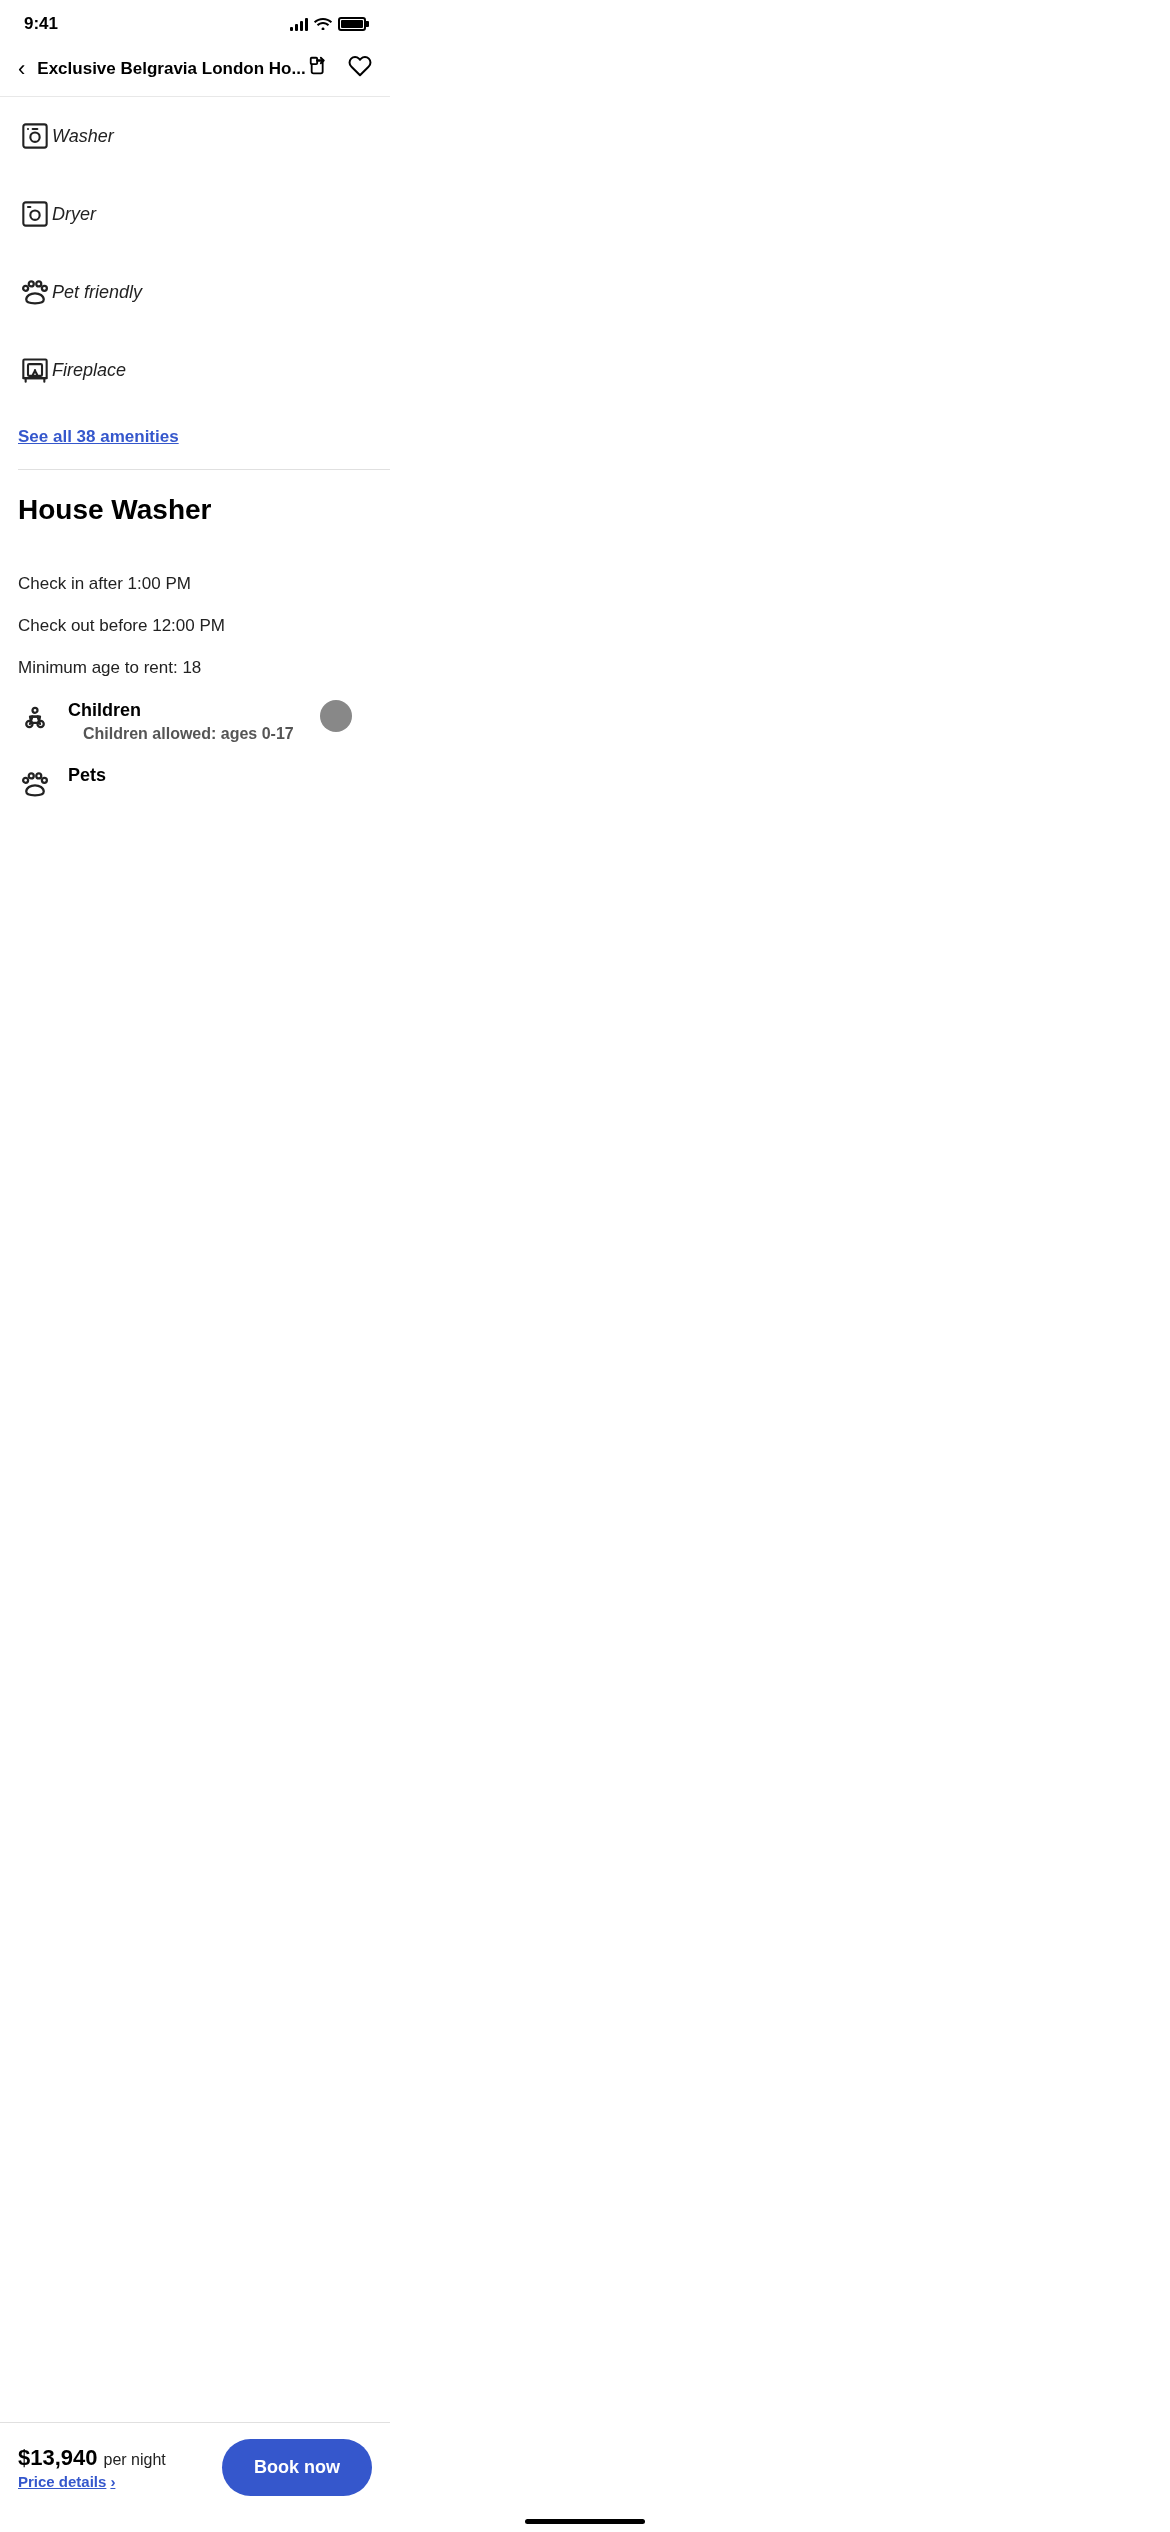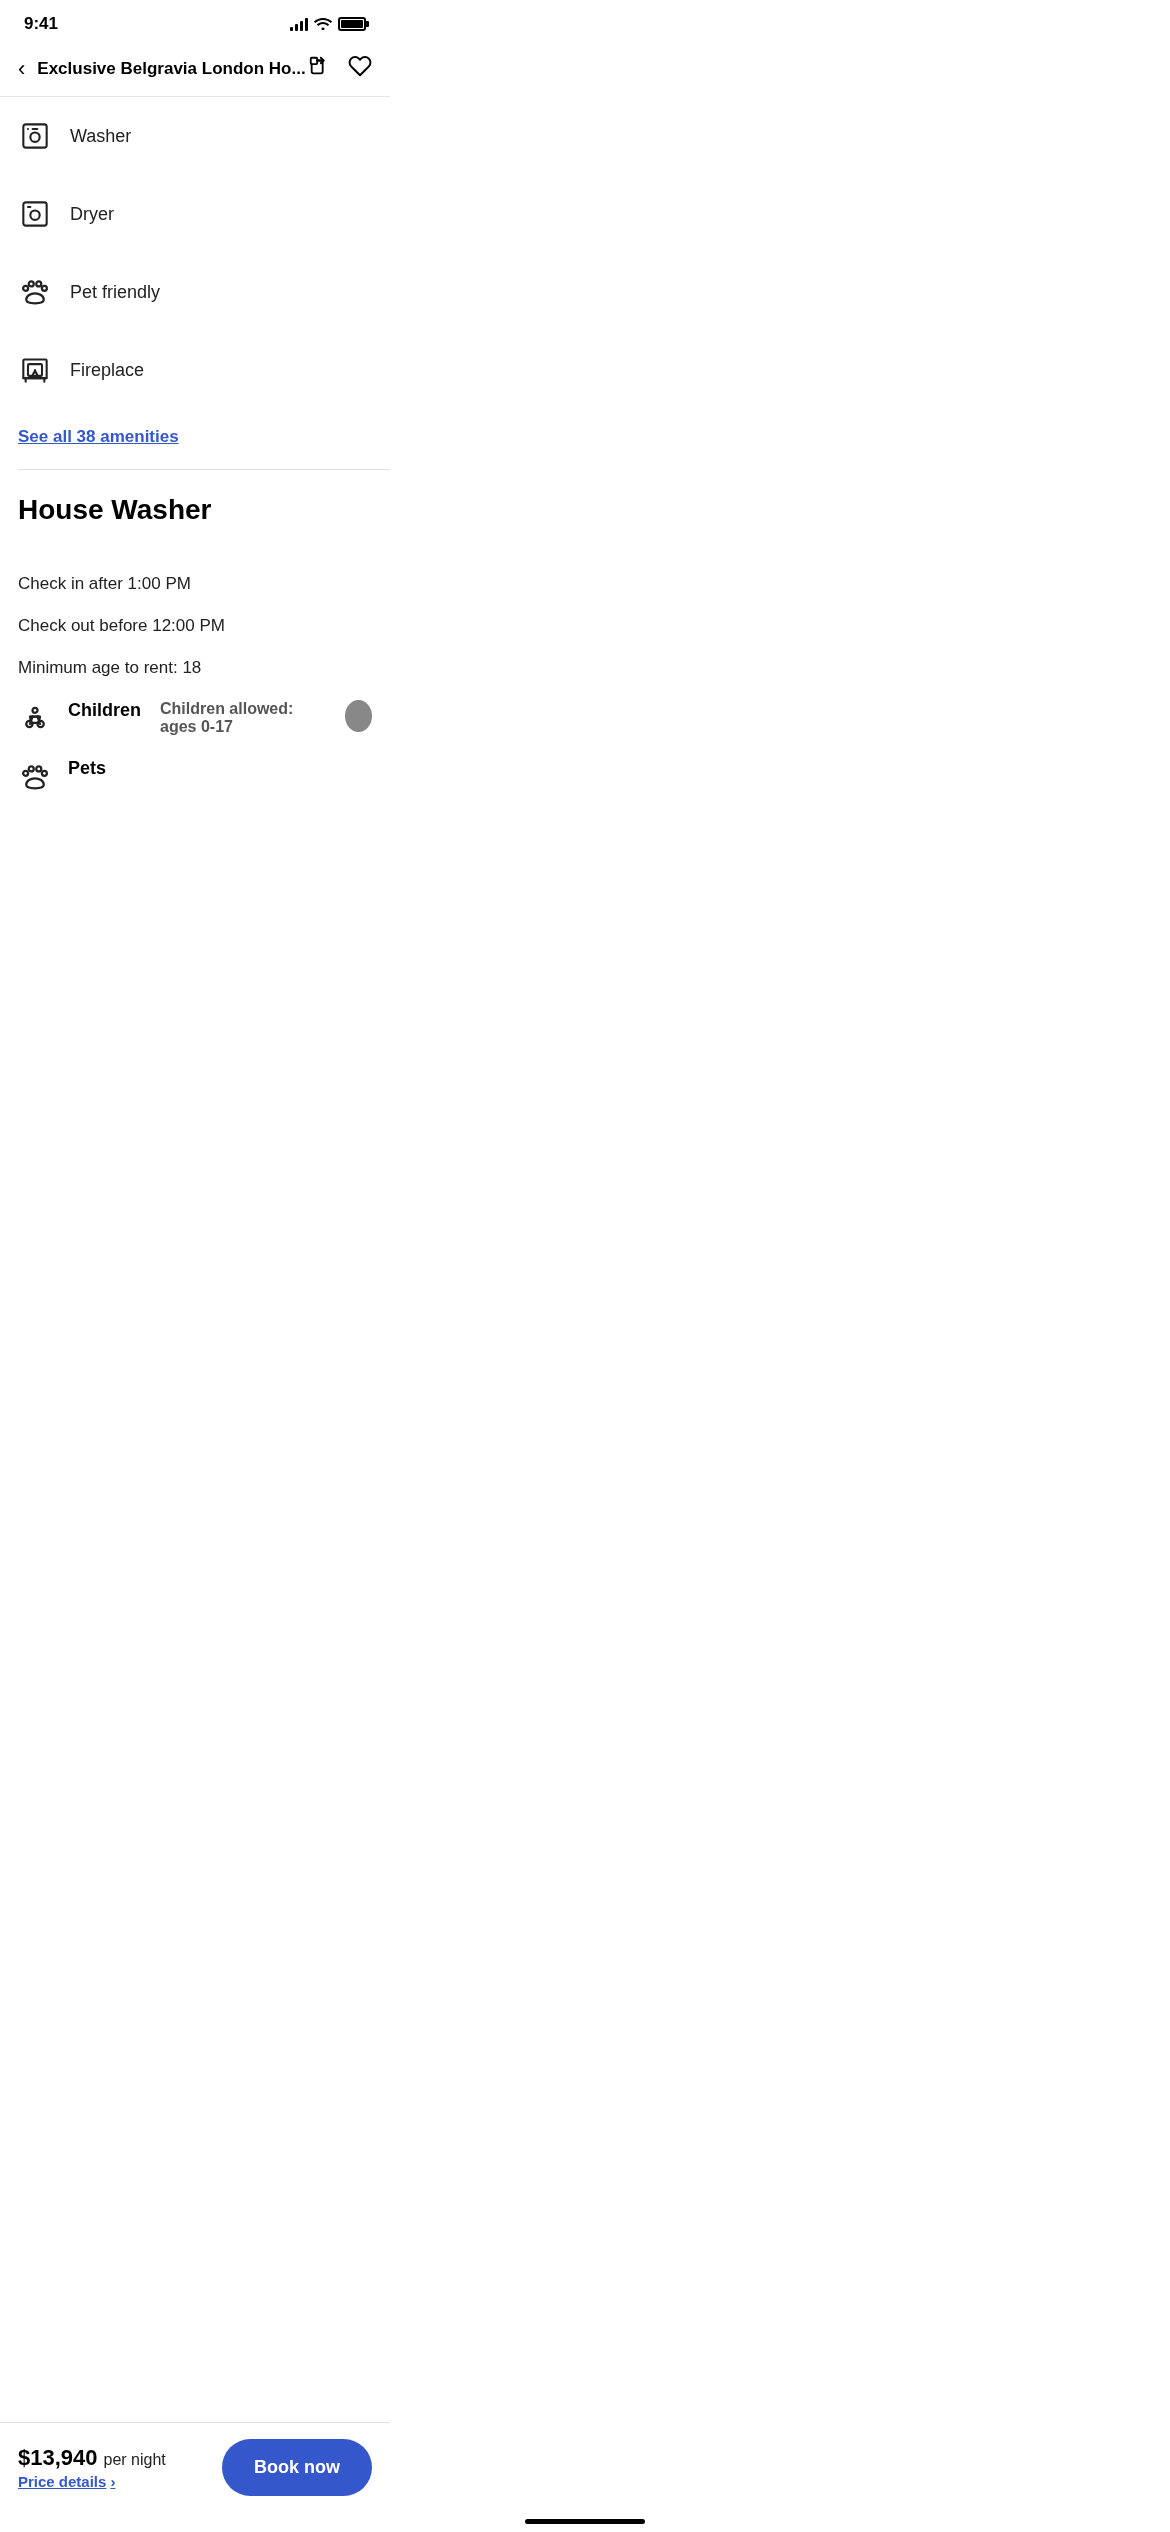--- a/index.html
+++ b/index.html
@@ -128,21 +128,21 @@
       padding: 0 18px;
       background: #fff;
     }
 
     
     .amenity-item {
       display: flex;
       align-items: center;
       padding: 22px 0;
       border-bottom: none;
-      gap: 18px;
+      font-style: italic;
     }
 
     .amenity-icon {
       width: 34px;
       height: 34px;
       display: flex;
       align-items: center;
       justify-content: center;
       flex-shrink: 0;
       font-size: 22px;
@@ -204,20 +204,21 @@
       align-items: center;
       justify-content: center;
       flex-shrink: 0;
       font-size: 22px;
       color: #222;
       margin-top: 2px;
     }
 
     .rule-text-block {
       display: flex;
+      flex-direction: column;
       gap: 4px;
     }
 
     .rule-title {
       font-size: 18px;
       font-weight: 700;
       color: #000;
     }
 
     .rule-subtitle {

